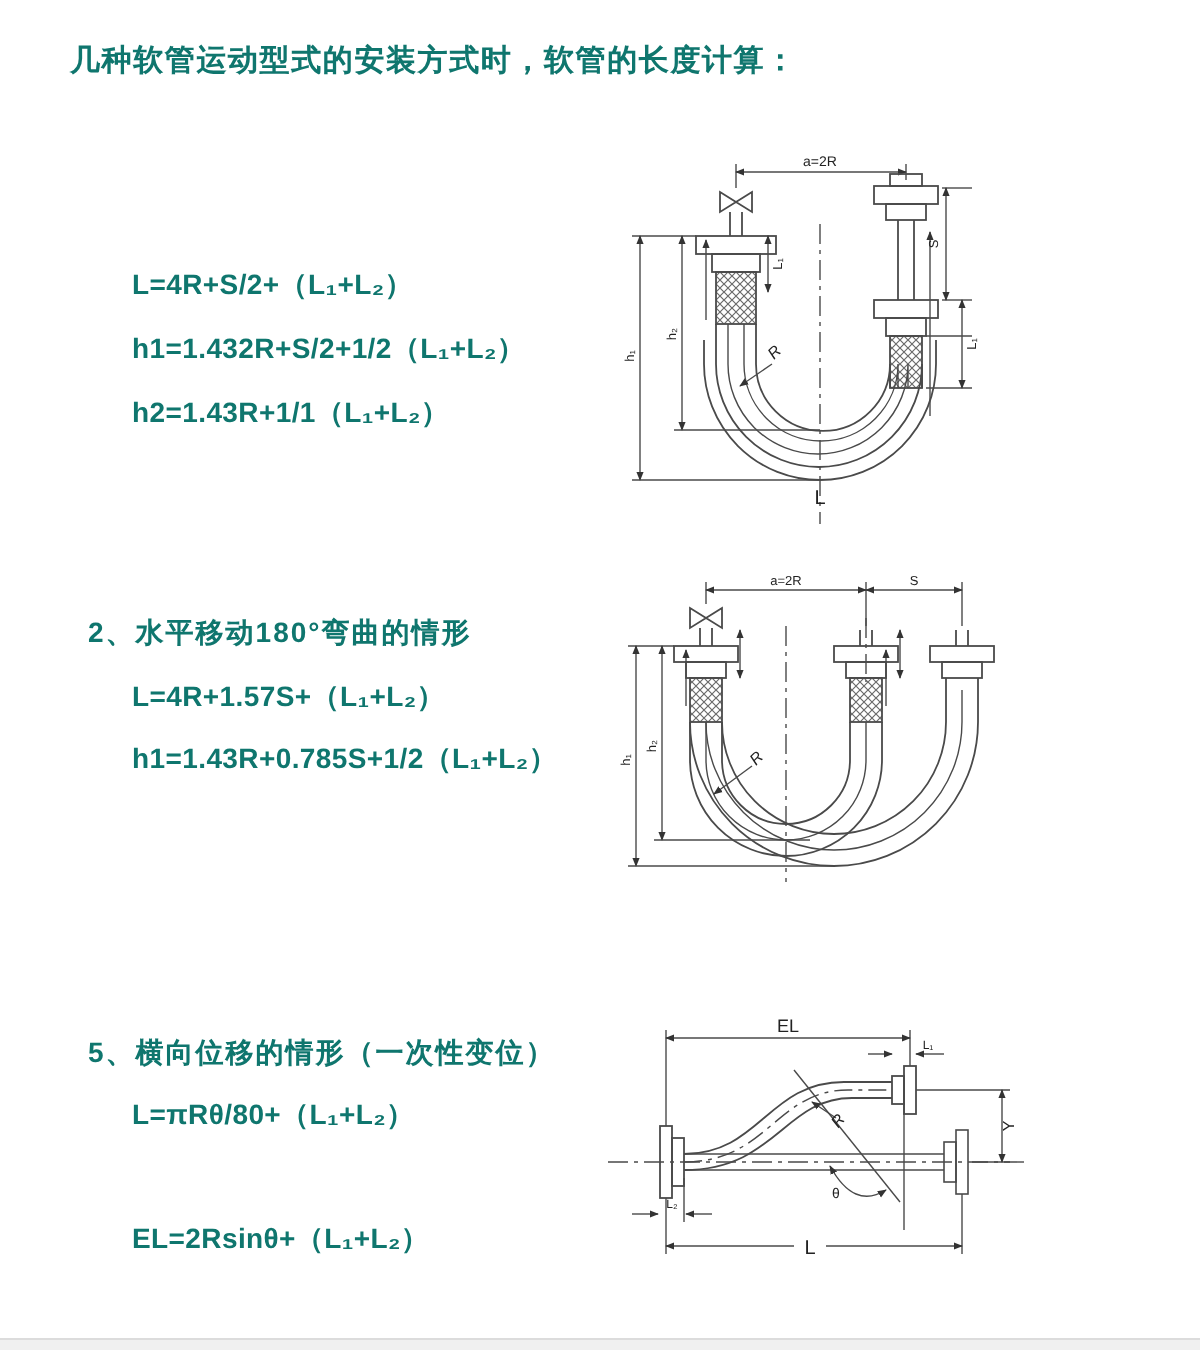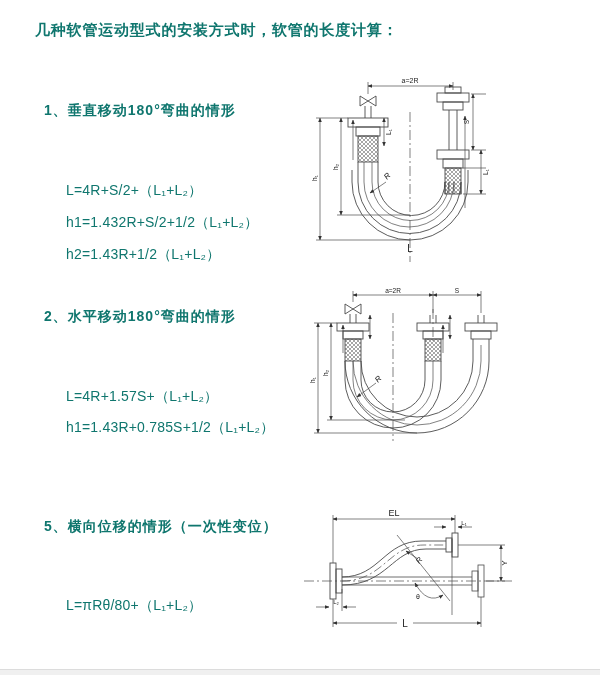--- a/index.html
+++ b/index.html
@@ -7,47 +7,47 @@
     position:relative;width:600px;height:675px;background:#ffffff;overflow:hidden;
     font-family:"Liberation Sans","DejaVu Sans",sans-serif;color:#0f766e;padding-left:47px;
   }
   .doc-title{
     position:absolute;left:35px;top:21px;font-size:15px;font-weight:bold;letter-spacing:0.8px;white-space:nowrap;
   }
   .sec-heading{
     position:absolute;font-size:14px;font-weight:bold;letter-spacing:1px;white-space:nowrap;
   }
   .formula{
-    position:absolute;font-size:14px;font-weight:normal;letter-spacing:0.2px;white-space:nowrap;margin-top:48px;
+    position:absolute;font-size:14px;font-weight:bold;letter-spacing:0.2px;white-space:nowrap;
   }
   .diag{position:absolute;}
   .diag text{
     font-family:"Liberation Sans","DejaVu Sans",sans-serif;
     fill:#222222;font-weight:normal;
   }
   .page-edge{position:absolute;left:0;bottom:0;width:600px;height:5px;background:#f0f0f0;border-top:1px solid #dcdcdc;}
 </style>
 </head>
 <body>
 
 <div class="page">
 
   <div class="doc-title">几种软管运动型式的安装方式时，软管的长度计算：</div>
 
-  <div class="sec-heading" style="left:44px;top:102px">1、垂直移动180°弯曲的情形</div>
   <div class="formula" style="left:66px;top:134px">L=4R+S/2+（L₁+L₂）</div>
   <div class="formula" style="left:66px;top:166px">h1=1.432R+S/2+1/2（L₁+L₂）</div>
-  <div class="formula" style="left:66px;top:198px">h2=1.43R+1/2（L₁+L₂）</div>
+  <div class="formula" style="left:66px;top:198px">h2=1.43R+1/1（L₁+L₂）</div>
 
   <div class="sec-heading" style="left:44px;top:308px">2、水平移动180°弯曲的情形</div>
   <div class="formula" style="left:66px;top:340px">L=4R+1.57S+（L₁+L₂）</div>
   <div class="formula" style="left:66px;top:371px">h1=1.43R+0.785S+1/2（L₁+L₂）</div>
 
   <div class="sec-heading" style="left:44px;top:518px">5、横向位移的情形（一次性变位）</div>
   <div class="formula" style="left:66px;top:549px">L=πRθ/80+（L₁+L₂）</div>
+  <div class="formula" style="left:66px;top:611px">EL=2Rsinθ+（L₁+L₂）</div>
 
   <svg class="diag" style="left:310px;top:70px" width="290" height="195" viewBox="0 0 290 195">
     <defs>
       <pattern id="braid1" width="4" height="4" patternUnits="userSpaceOnUse">
         <path d="M0,4 L4,0 M0,0 L4,4" stroke="#6a6a6a" stroke-width="0.6" fill="none"></path>
       </pattern>
       <marker id="arr1" viewBox="0 0 10 10" refX="9" refY="5" markerWidth="6.5" markerHeight="6.5" orient="auto-start-reverse">
         <path d="M0,1 L10,5 L0,9 z" fill="#333"></path>
       </marker>
     </defs>

